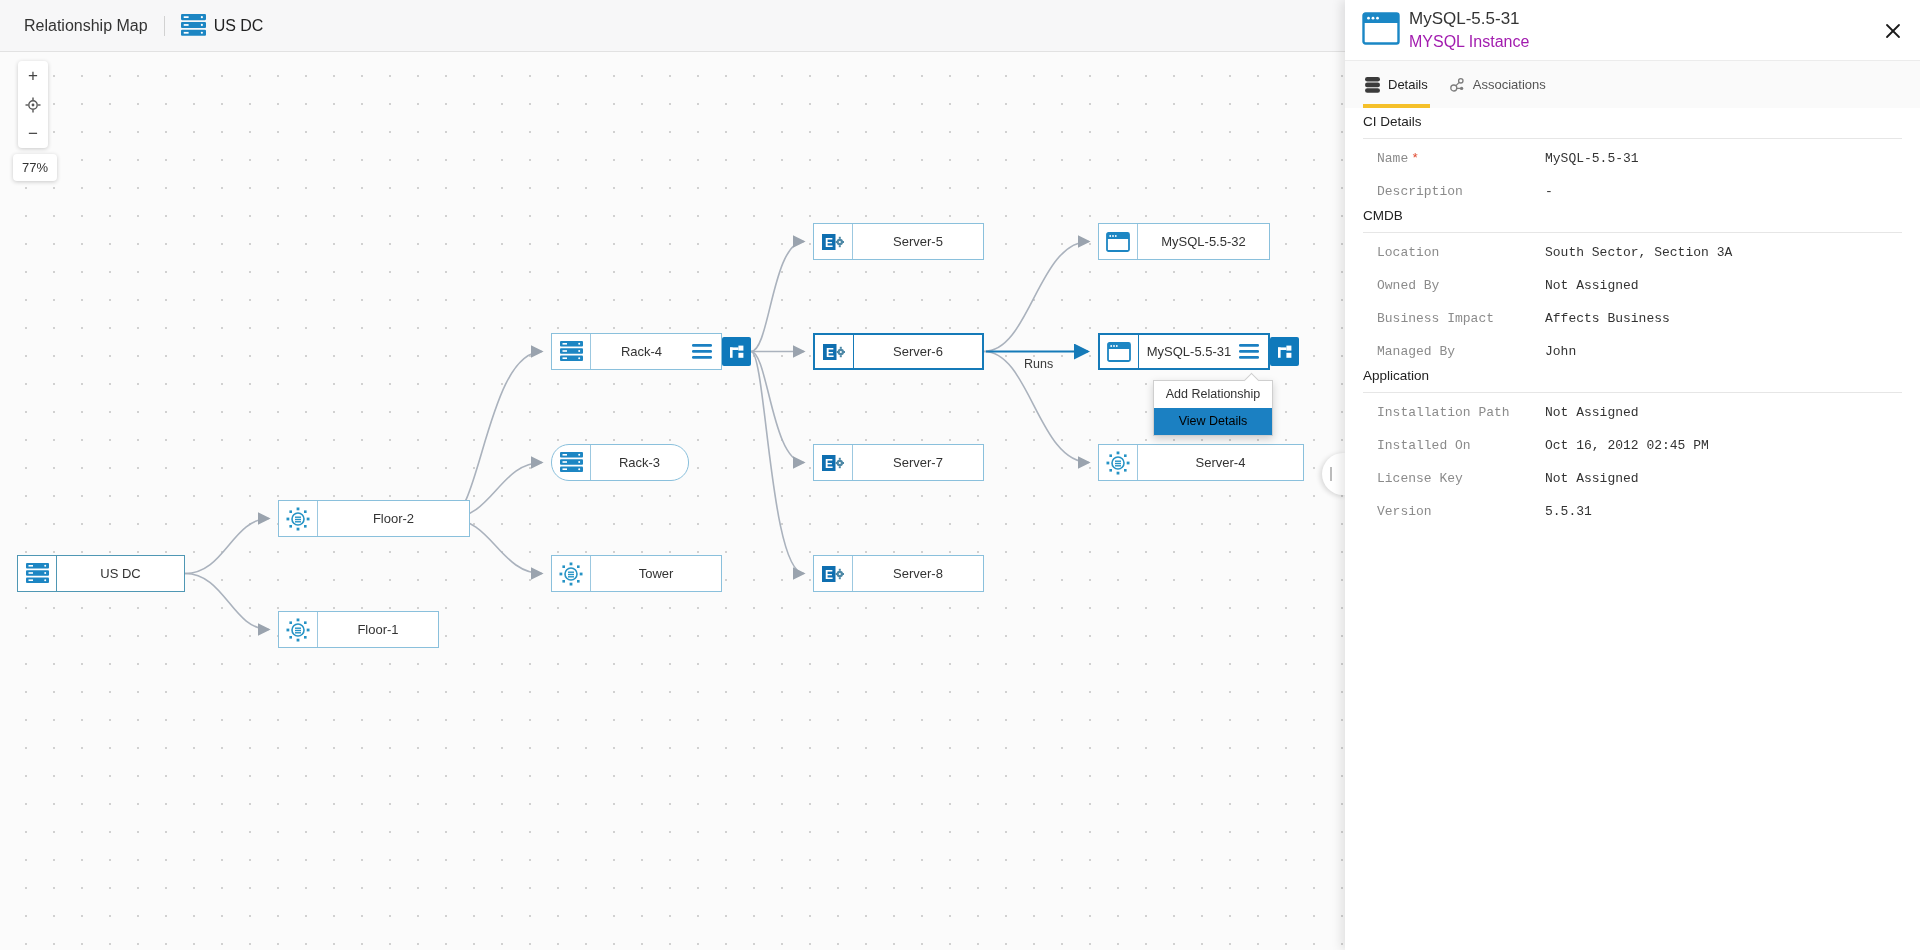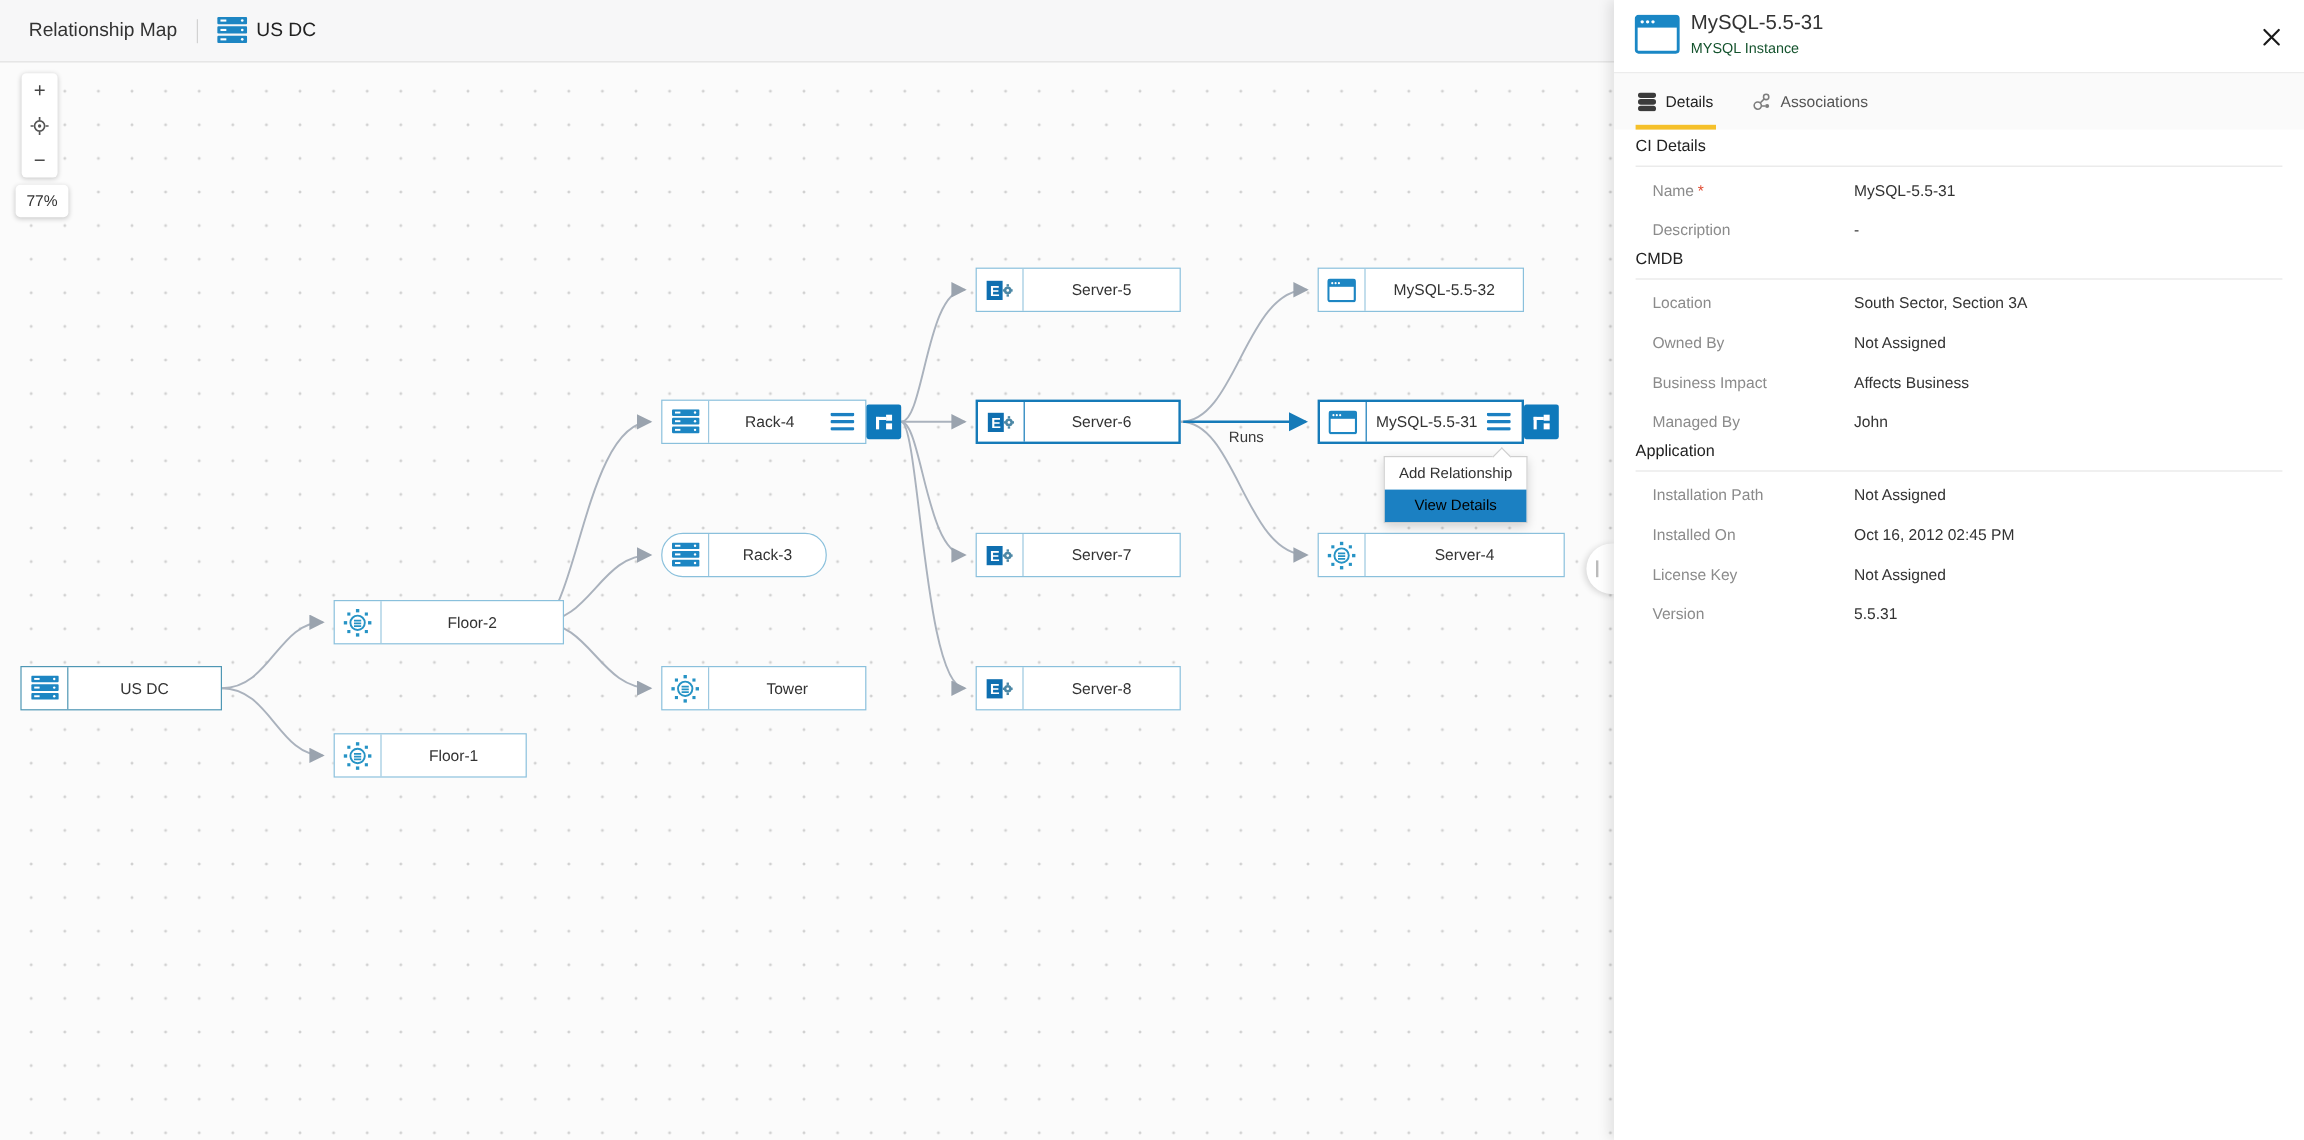--- a/index.html
+++ b/index.html
@@ -58,34 +58,34 @@
     border-radius:21px 0 0 21px;box-shadow:-2px 1px 5px rgba(0,0,0,.14);z-index:5;
     display:flex;align-items:center;padding-left:8px;box-sizing:border-box;cursor:col-resize;}
   .grip-bar{width:2px;height:14px;background:#bbb;}
 
   
   .panel{position:absolute;right:0;top:0;width:575px;height:950px;background:#fff;
     box-shadow:-4px 0 10px rgba(0,0,0,.10);z-index:10;box-sizing:border-box;}
   .panel-head{position:relative;height:60px;}
   .panel-win-icon{position:absolute;left:17px;top:12px;}
   .panel-title{position:absolute;left:64px;top:9px;font-size:17px;color:#333;}
-  .panel-sub{position:absolute;left:64px;top:33px;font-size:12px;color:#14532d;}
+  .panel-sub{position:absolute;left:64px;top:33px;font-size:16px;color:#a21caf;}
   .panel-close{position:absolute;right:14px;top:18px;width:26px;height:26px;display:flex;
     align-items:center;justify-content:center;cursor:pointer;}
   .tabstrip{height:47px;background:#fafafa;border-top:1px solid #ececec;display:flex;
-    align-items:center;padding-left:18px;gap:28px;}
+    align-items:center;padding-left:18px;gap:17px;}
   .tab{display:flex;align-items:center;gap:8px;font-size:13px;color:#555;height:47px;
     padding:0 2px;position:relative;cursor:pointer;}
   .tab.active{color:#222;}
   .tab.active::after{content:"";position:absolute;left:0;right:0;bottom:0;height:4px;background:#f5c02a;}
 
   .panel-body{padding:6px 18px 0;}
   .sec-head{font-size:13.5px;font-weight:400;color:#222;}
   .sec-rule{border-bottom:1px solid #e6e6e6;margin-top:9px;margin-bottom:3px;}
-  .frow{display:flex;padding:9px 0;margin-left:14px;font-size:13px;align-items:flex-end;}
+  .frow{display:flex;padding:9px 0;margin-left:14px;font-size:13px;align-items:flex-end;font-family:Liberation Mono, monospace;}
   .frow-label{width:168px;color:#8b8b8b;flex:none;}
   .frow-value{color:#333;}
   .req{color:#e0492f;margin-left:3px;}
 </style>
 </head>
 <body>
 
 <div class="app">
 
   <div class="stage">

